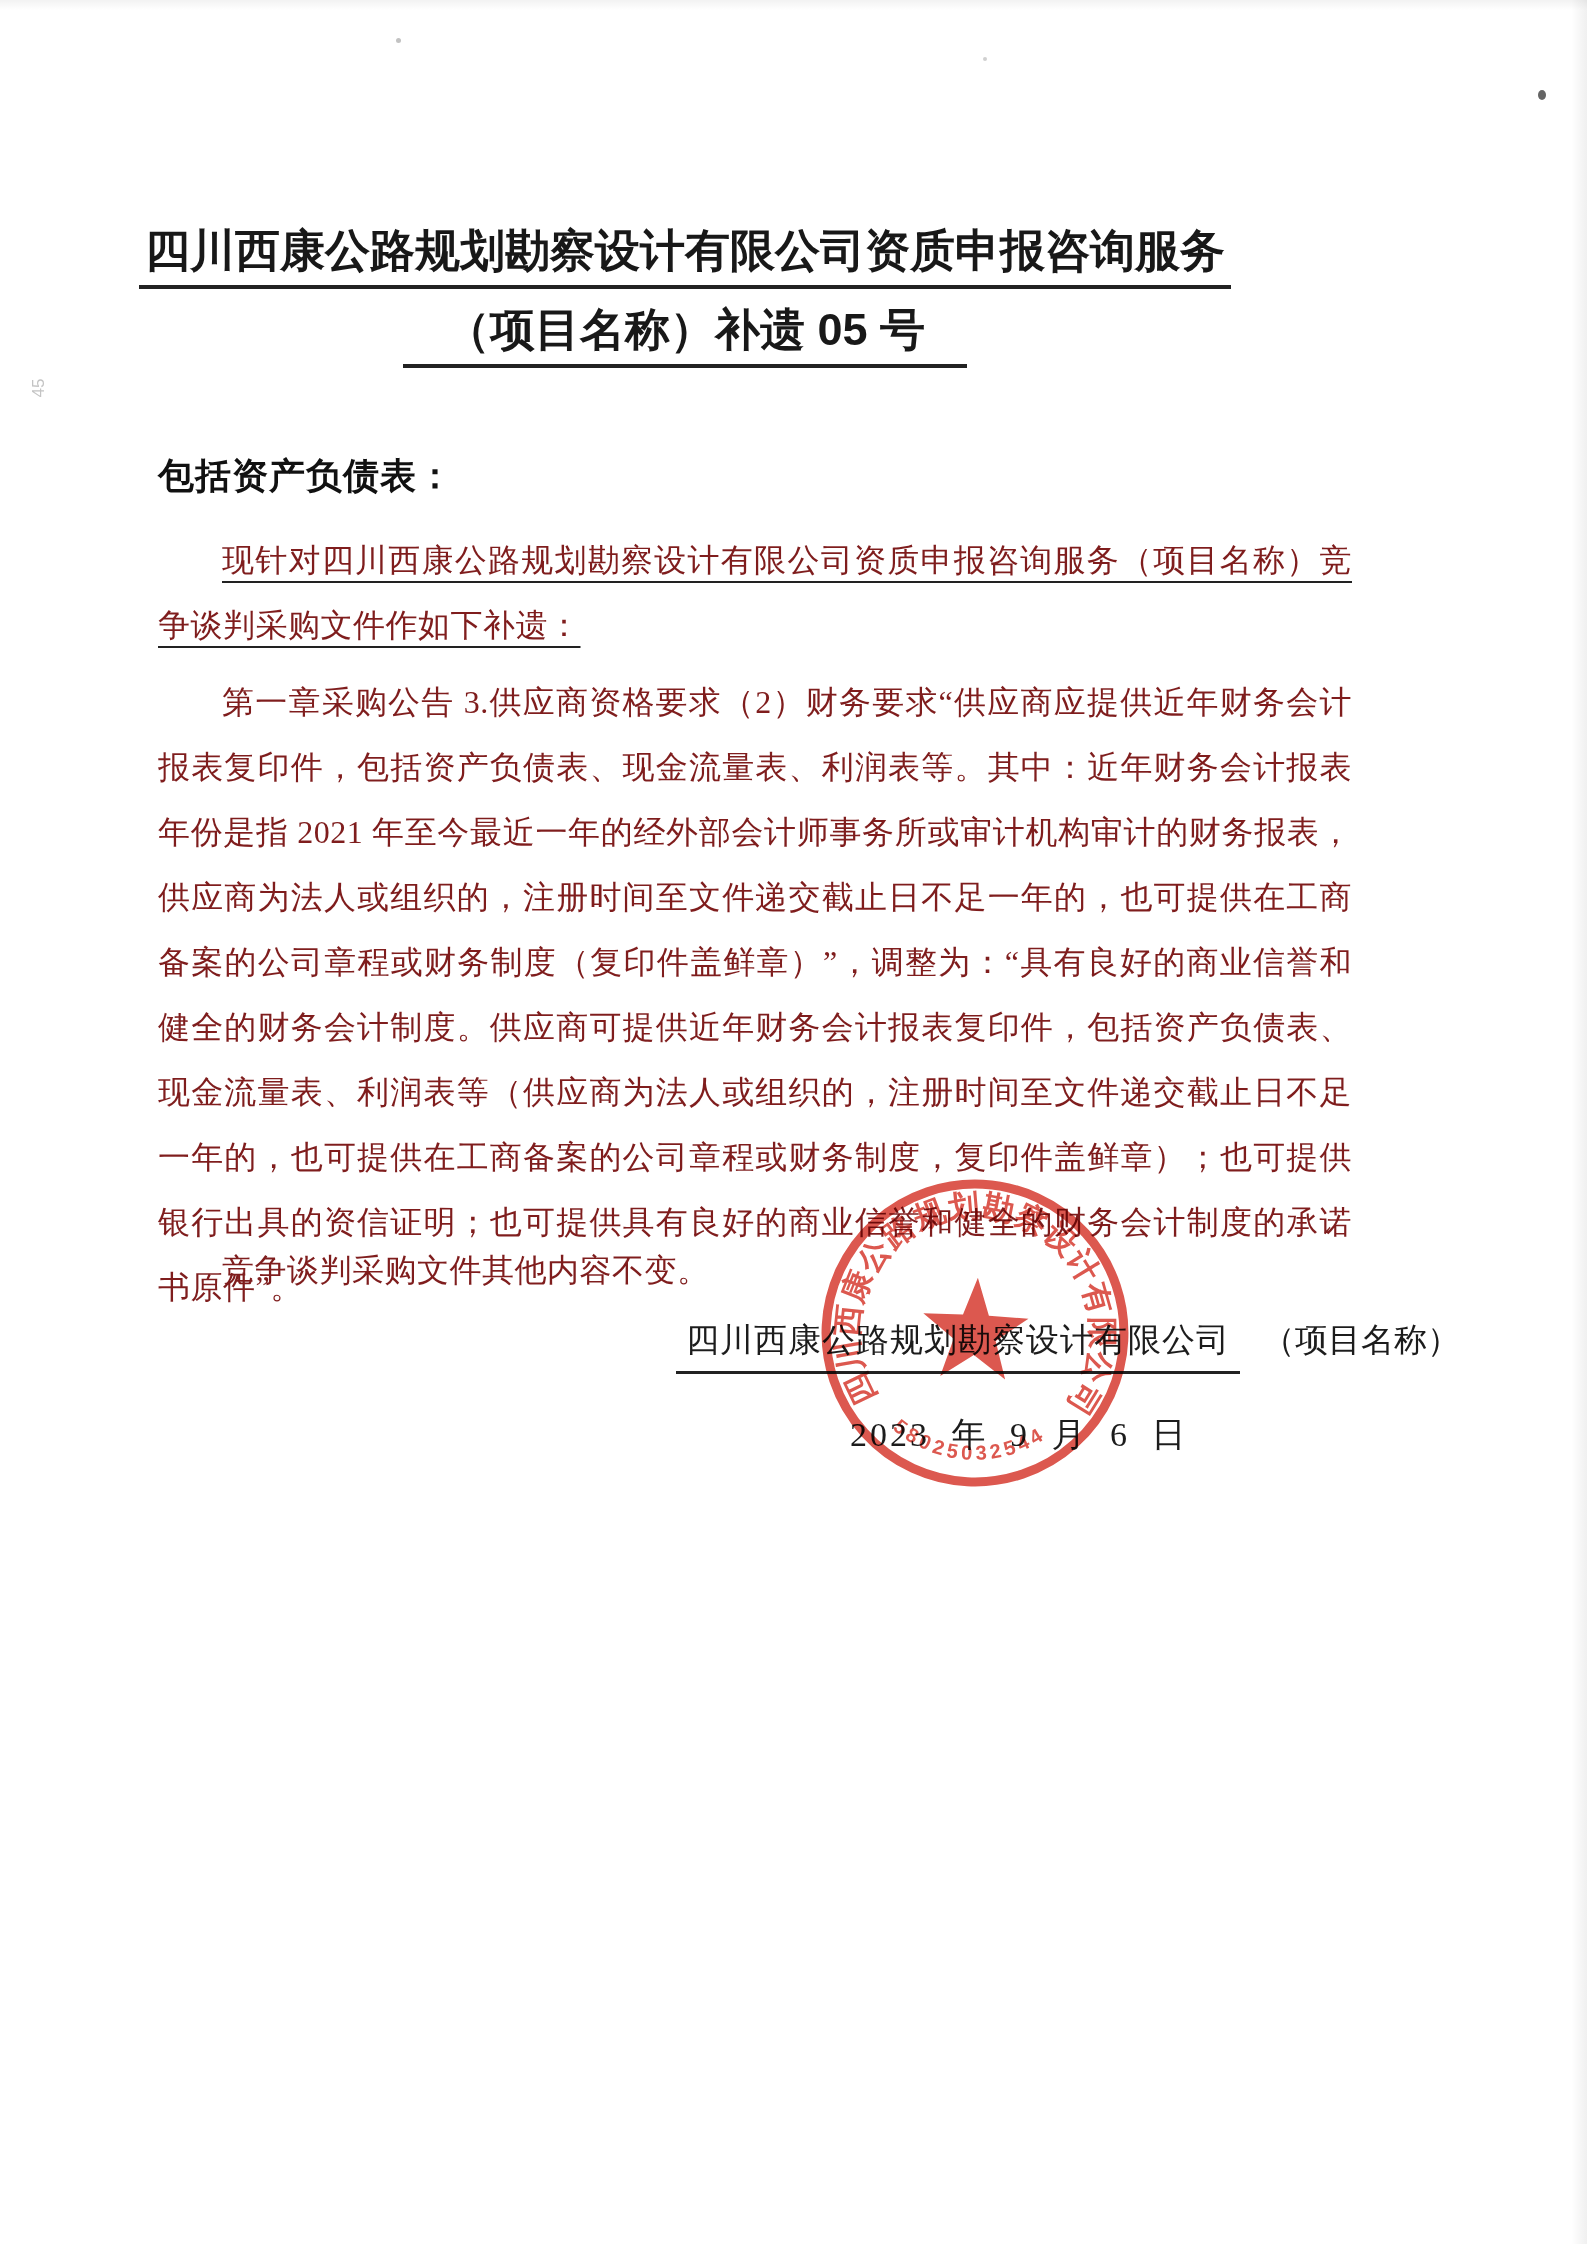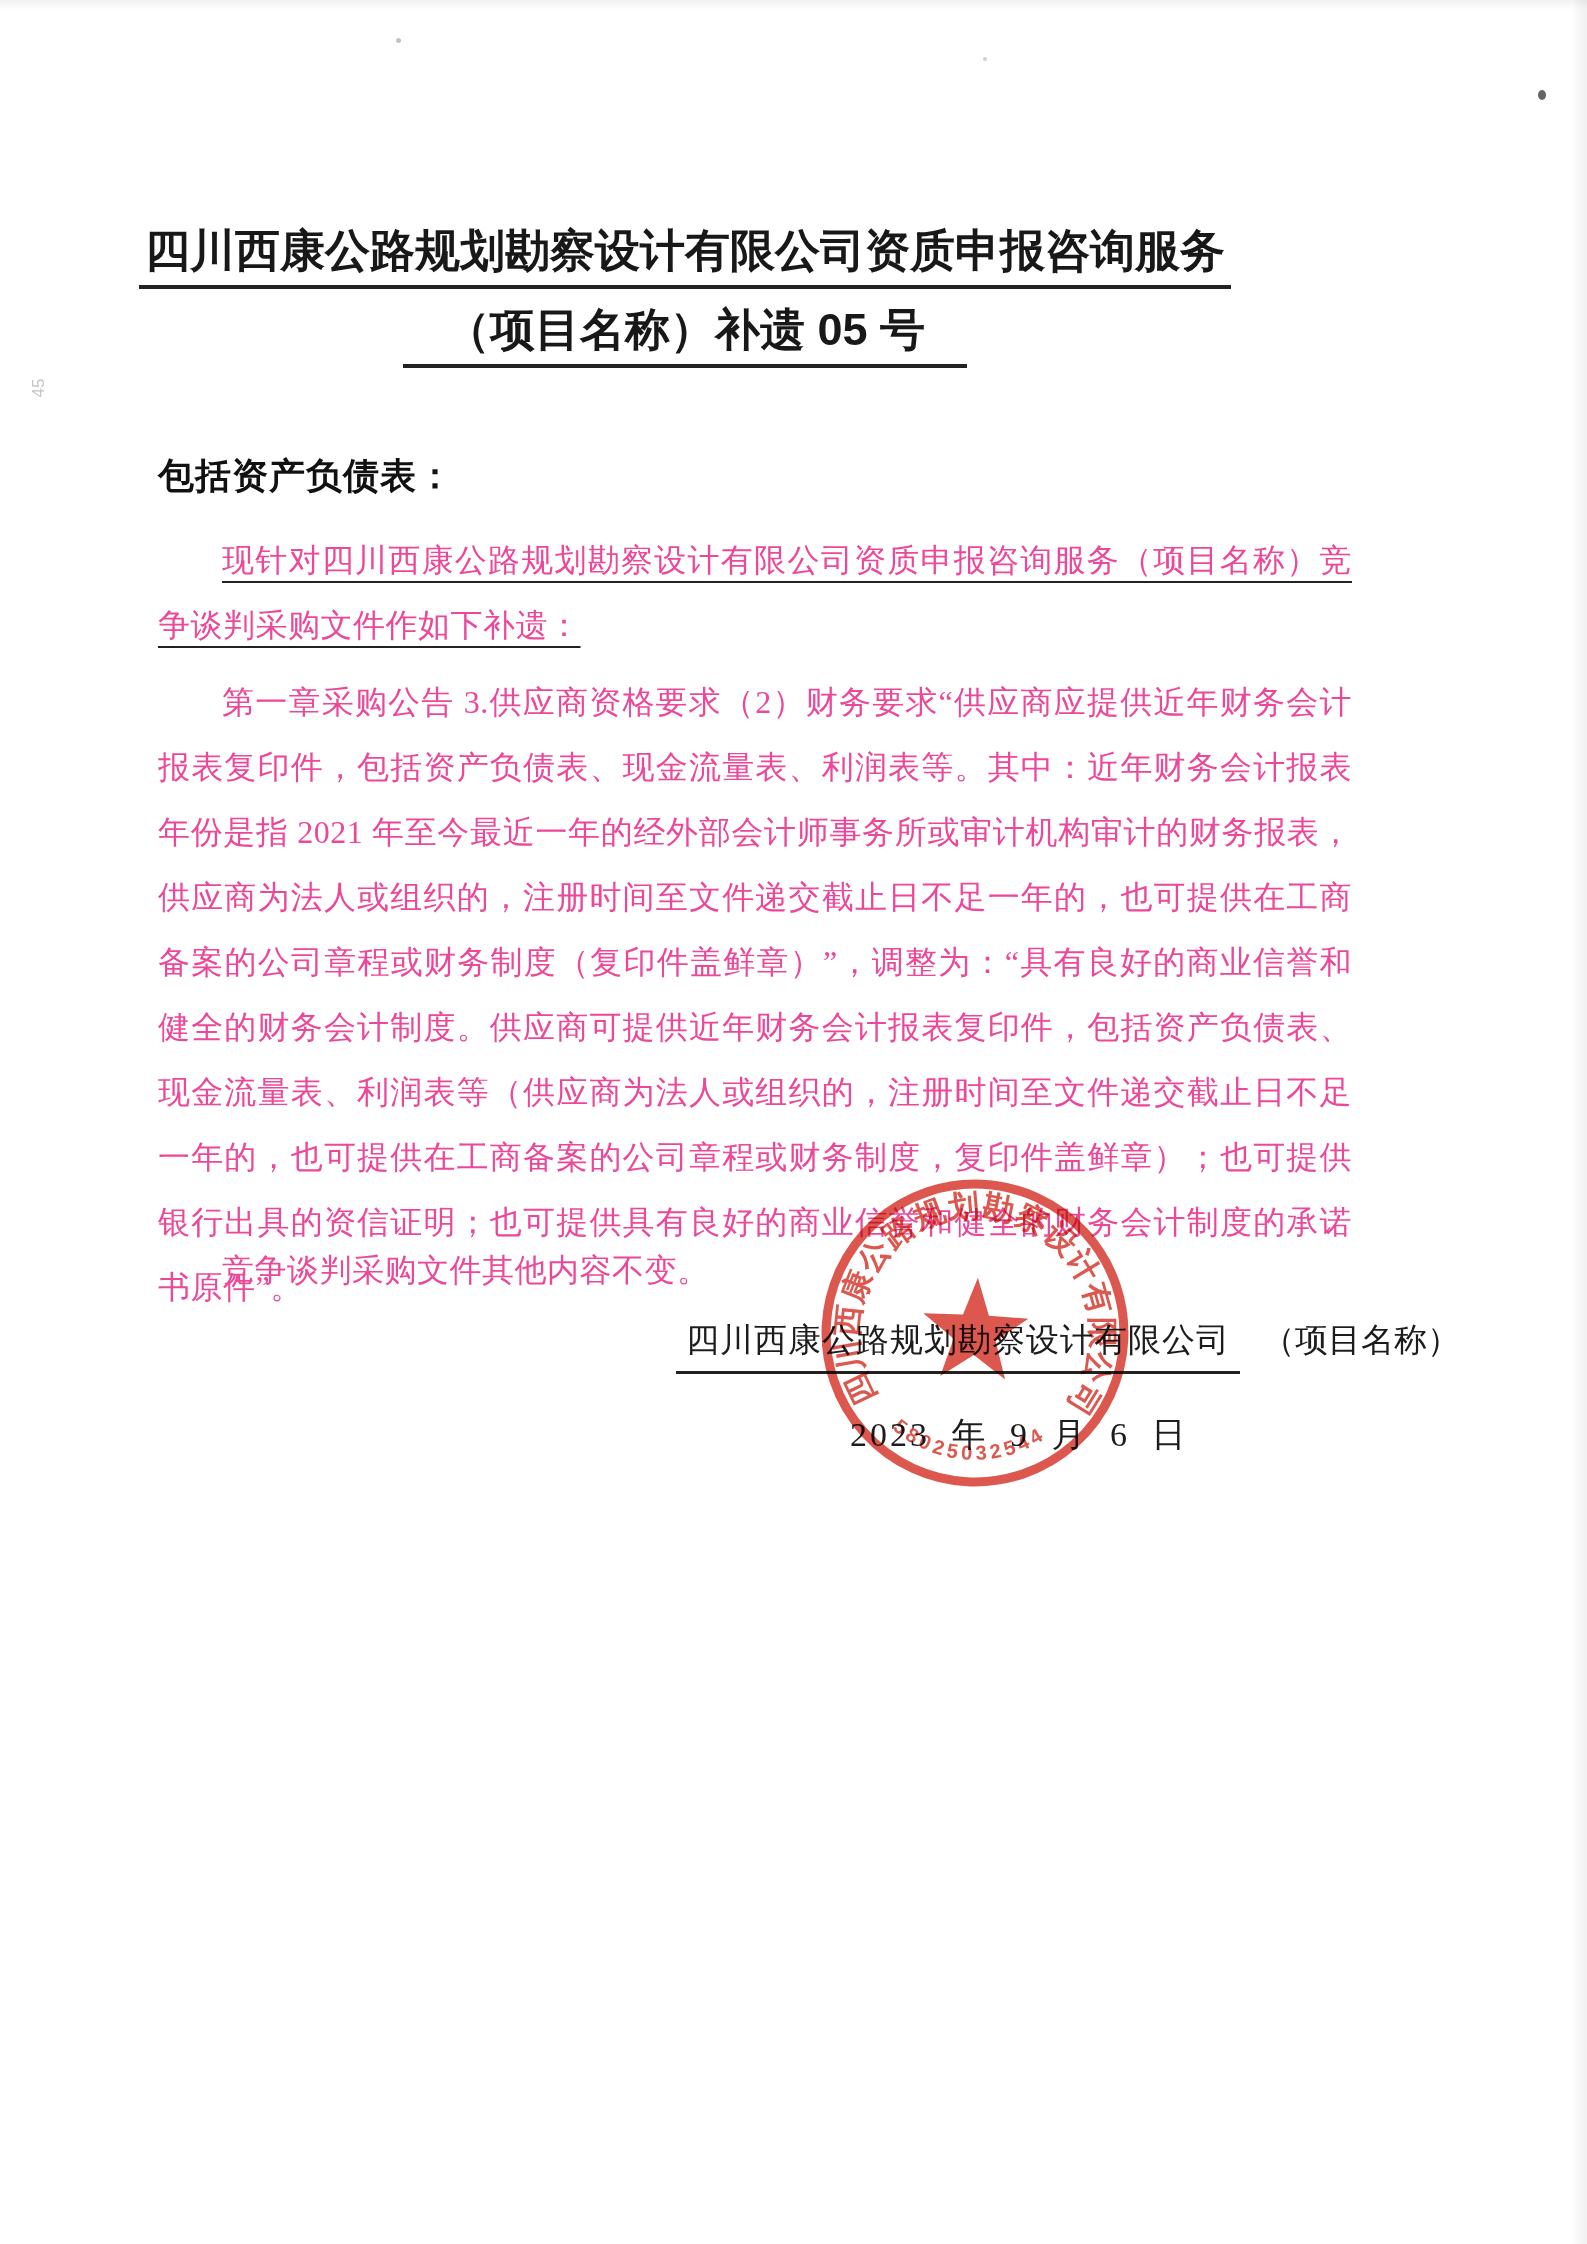--- a/index.html
+++ b/index.html
@@ -42,21 +42,21 @@
     font-size:36px;font-weight:bold;color:#111;
     letter-spacing:1px;
   }
 
   .para{
     position:absolute;left:158px;width:1194px;
     font-size:32px;line-height:65px;
     text-align:justify;text-justify:inter-ideograph;
     text-indent:2em;
     letter-spacing:0.5px;
-    color:#ec4899;
+    color:#7f1d1d;
   }
   .para-intro{top:528px;}
   .para-intro .u{
     text-decoration:underline;
     text-underline-offset:10px;
     text-decoration-thickness:2px;
     text-decoration-color:#222;
   }
   .para-body{top:670px;}
   .para-closing{top:1238px;}

